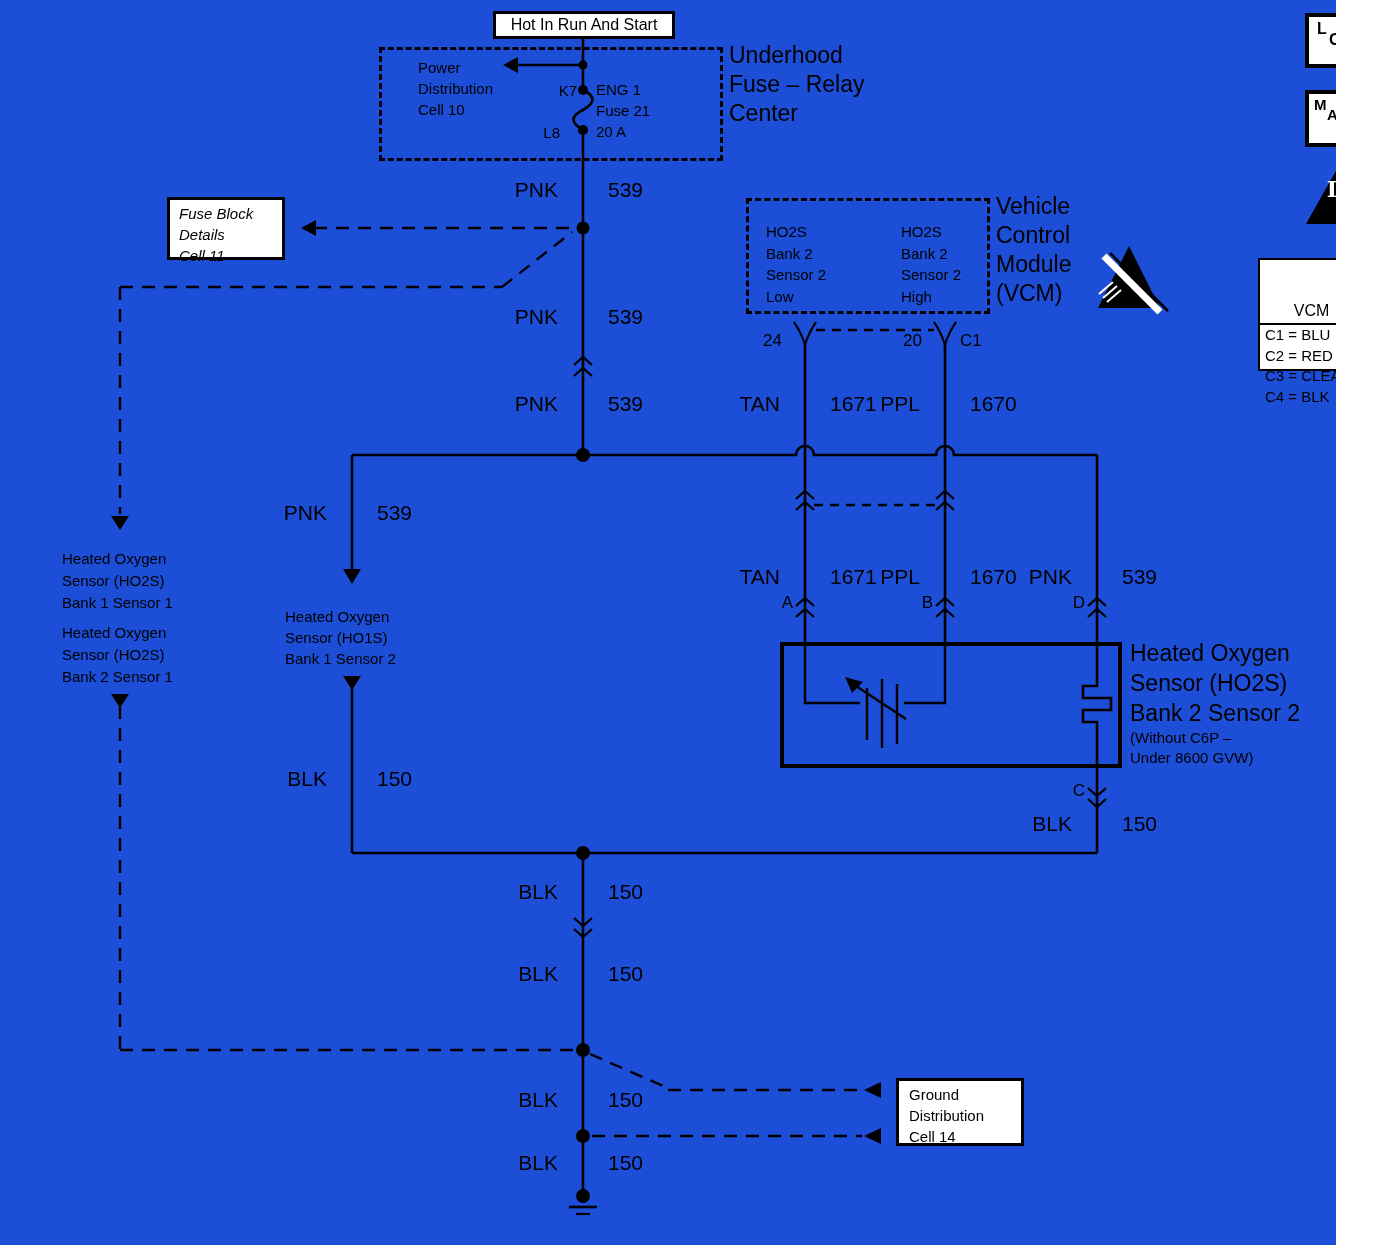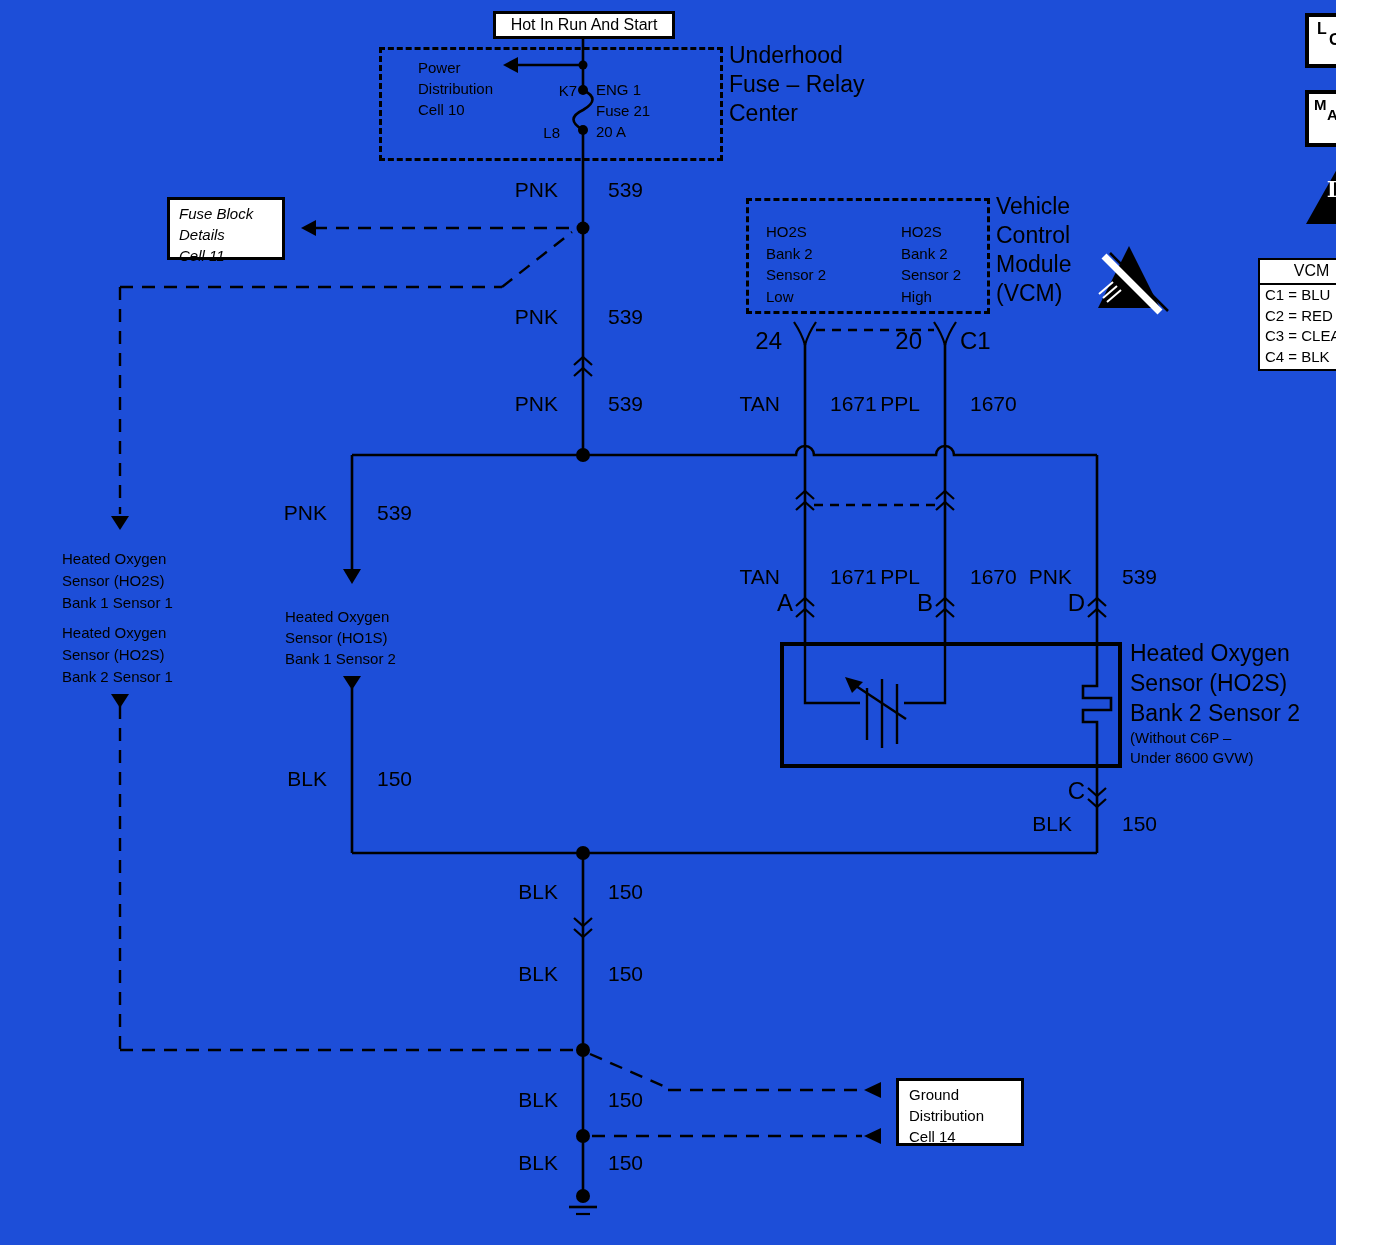--- a/index.html
+++ b/index.html
@@ -7,27 +7,27 @@
           font-family:"Liberation Sans", sans-serif;color:#000;overflow:hidden;}
   .abs{position:absolute;}
   .pre{white-space:pre-line;}
   .t15{font-size:15px;line-height:21px;}
   .t22{font-size:23px;line-height:29px;}
   .box{position:absolute;border:3px solid #000;background:#fff;}
   .dashedbox{position:absolute;border:3px dashed #000;}
   .wire-label{position:absolute;width:150px;display:flex;font-size:21px;line-height:22px;gap:30px;}
   .wl-l{flex:1;text-align:right;padding-right:10px;}
   .wl-r{flex:1;text-align:left;padding-left:10px;}
-  .pin{position:absolute;font-size:24px;line-height:22px;}
+  .pin{position:absolute;font-size:17px;line-height:22px;}
   .pin-r{text-align:right;}
   .legendbox{position:absolute;border:4px solid #000;background:#fff;}
   .legend-letter{position:absolute;font-size:16px;font-weight:bold;}
   #vcm-table{position:absolute;border:2px solid #000;background:#fff;}
   #vcm-table .title{font-size:16px;text-align:center;border-bottom:2px solid #000;
-                    padding:2px 0 3px 0;font-weight:normal;}
+                    padding:2px 0 3px 0;font-weight:normal;margin-top:40px;}
   #vcm-table .row{font-size:15px;line-height:20.5px;padding-left:5px;}
   #obd-banner{position:absolute;background:#fff;border:2px solid #000;font-size:11px;
               text-align:center;line-height:14px;font-weight:bold;}
   #obd-numeral{position:absolute;color:#fff;font-family:"DejaVu Serif", serif;
                font-weight:bold;font-size:22px;text-align:center;}
   svg{position:absolute;left:0;top:0;}
 </style>
 </head>
 <body>
 

